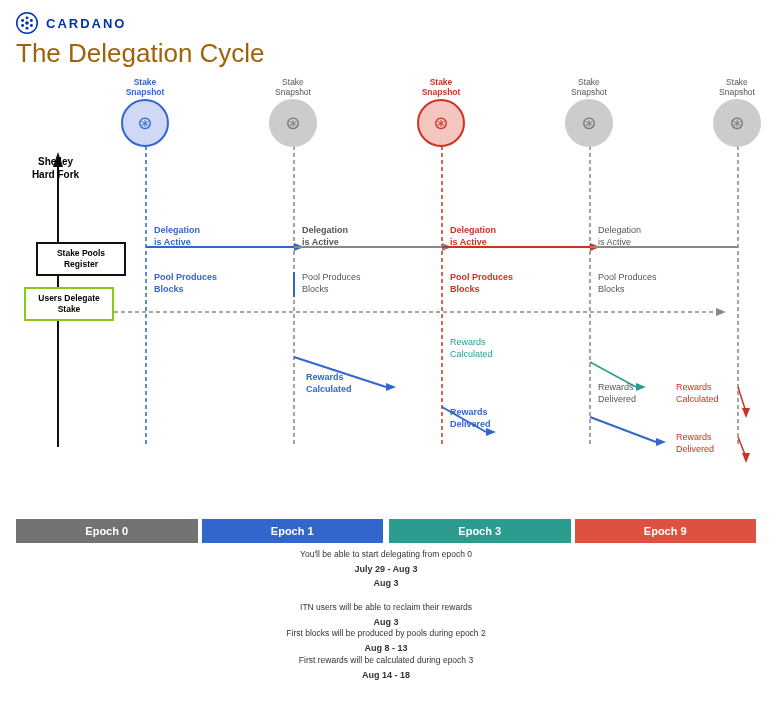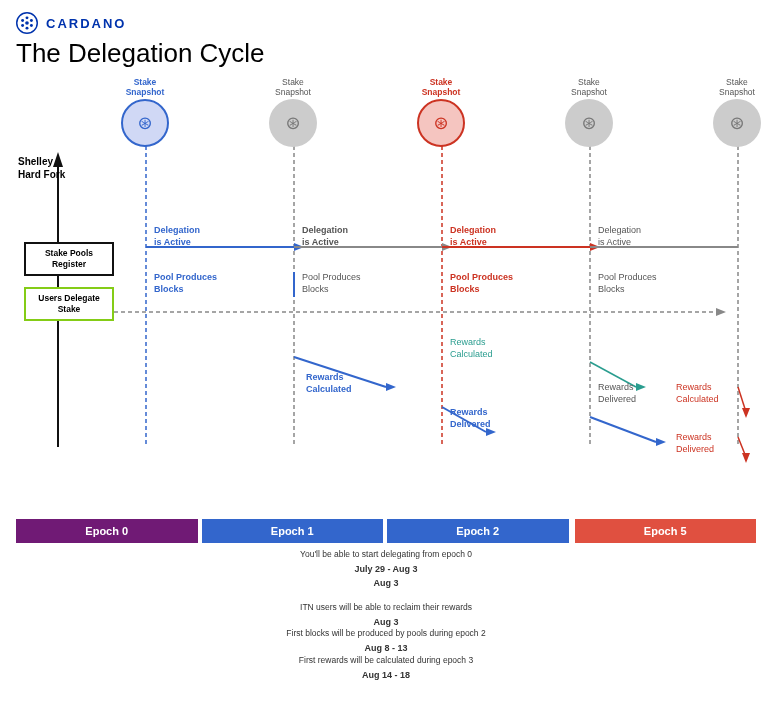--- a/index.html
+++ b/index.html
@@ -29,21 +29,21 @@
     }
     .logo-text {
       font-size: 13px;
       font-weight: bold;
       letter-spacing: 2px;
       color: #0033ad;
     }
     .page-title {
       font-size: 26px;
       font-weight: 300;
-      color: #000000;
+      color: #a16207;
       margin-bottom: 8px;
     }
 
     
     .diagram {
       position: relative;
       width: 740px;
       height: 440px;
     }
 
@@ -56,21 +56,21 @@
     }
     .epoch-bar {
       flex: 1;
       padding: 6px 4px;
       text-align: center;
       font-size: 11px;
       font-weight: bold;
       color: white;
       margin-right: 2px;
     }
-    .epoch-bar.black { background: #701a75; }
+    .epoch-bar.black { background: #737373; }
     .epoch-bar.blue { background: #3366cc; }
     .epoch-bar.teal { background: #2a9d8f; }
     .epoch-bar.red { background: #e05040; }
     .epoch-bar:last-child { margin-right: 0; }
 
     
     .epoch-descs {
       display: flex;
       width: 740px;
       gap: 0;
@@ -167,21 +167,21 @@
       <polygon points="640,361 640,369 650,365" fill="#3366cc"></polygon>
 
       <line x1="722" y1="310" x2="730" y2="335" stroke="#cc3322" stroke-width="1.5"></line>
       <polygon points="726,331 734,331 730,341" fill="#cc3322"></polygon>
 
       <line x1="722" y1="360" x2="730" y2="380" stroke="#cc3322" stroke-width="1.5"></line>
       <polygon points="726,376 734,376 730,386" fill="#cc3322"></polygon>
 
     </svg>
 
-    <div style="position:absolute; left:2px; top:78px; width:75px; text-align:left;">
+    <div style="position:absolute; left:2px; top:78px; width:75px; text-align:center;">
       <div style="font-size:10px; font-weight:bold; line-height:1.3;">
         <span>Shelley</span><br>
         <span>Hard Fork</span>
       </div>
     </div>
 
     <div style="position:absolute; left:105px; top:0; display:flex; flex-direction:column; align-items:center;">
       <div style="font-size:8.5px; color:#3366cc; font-weight:bold; text-align:center; line-height:1.2; margin-bottom:2px;">Stake<br>Snapshot</div>
       <div style="width:48px; height:48px; border-radius:50%; background:#d0d8f5; border:2px solid #3366cc; display:flex; align-items:center; justify-content:center; font-size:18px; color:#3366cc;">⊛</div>
     </div>
@@ -199,21 +199,21 @@
     <div style="position:absolute; left:549px; top:0; display:flex; flex-direction:column; align-items:center;">
       <div style="font-size:8.5px; color:#555; text-align:center; line-height:1.2; margin-bottom:2px;">Stake<br>Snapshot</div>
       <div style="width:48px; height:48px; border-radius:50%; background:#ccc; display:flex; align-items:center; justify-content:center; font-size:18px; color:#777;">⊛</div>
     </div>
 
     <div style="position:absolute; left:697px; top:0; display:flex; flex-direction:column; align-items:center;">
       <div style="font-size:8.5px; color:#555; text-align:center; line-height:1.2; margin-bottom:2px;">Stake<br>Snapshot</div>
       <div style="width:48px; height:48px; border-radius:50%; background:#ccc; display:flex; align-items:center; justify-content:center; font-size:18px; color:#777;">⊛</div>
     </div>
 
-    <div style="position:absolute; left:8px; top:165px; border:2px solid #111; background:white; padding:4px 6px; font-size:8.5px; font-weight:bold; text-align:center; line-height:1.3; width:90px;">Stake Pools<br>Register</div>
+    <div style="position:absolute; left:20px; top:165px; border:2px solid #111; background:white; padding:4px 6px; font-size:8.5px; font-weight:bold; text-align:center; line-height:1.3; width:90px;">Stake Pools<br>Register</div>
     <div style="position:absolute; left:8px; top:210px; border:2px solid #84cc16; background:white; padding:4px 6px; font-size:8.5px; font-weight:bold; text-align:center; line-height:1.3; width:90px;">Users Delegate<br>Stake</div>
 
     <div style="position:absolute; left:138px; top:148px; font-size:9px; font-weight:bold; color:#3366cc; line-height:1.3;">Delegation<br>is Active</div>
 
     <div style="position:absolute; left:138px; top:195px; font-size:9px; font-weight:bold; color:#3366cc; line-height:1.3;">Pool Produces<br>Blocks</div>
 
     <div style="position:absolute; left:286px; top:148px; font-size:9px; font-weight:bold; color:#555; line-height:1.3;">Delegation<br>is Active</div>
 
     <div style="position:absolute; left:286px; top:195px; font-size:9px; color:#555; line-height:1.3;">Pool Produces<br>Blocks</div>
 
@@ -237,24 +237,24 @@
 
     <div style="position:absolute; left:660px; top:355px; font-size:9px; color:#cc3322; line-height:1.3;">Rewards<br>Delivered</div>
 
   </div>
 
   <div class="epoch-bars">
     <div class="epoch-bar black">Epoch 0</div>
     <div style="width:2px;"></div>
     <div class="epoch-bar blue">Epoch 1</div>
     <div style="width:2px;"></div>
-    <div class="epoch-bar blue">Epoch 2</div>
-    <div style="width:2px;"></div>
-    <div style="width:2px;"></div>
-    <div class="epoch-bar red">Epoch 5</div>
+    <div style="width:2px;"></div>
+    <div class="epoch-bar teal">Epoch 3</div>
+    <div style="width:2px;"></div>
+    <div class="epoch-bar red">Epoch 9</div>
   </div>
 
   <div class="epoch-descs">
     <div class="epoch-desc">
       <span>You'll be able to start delegating from epoch 0</span>
       <strong>July 29 - Aug 3</strong>
     </div>
     <div class="epoch-desc">
       <strong>Aug 3</strong>
       <br>

